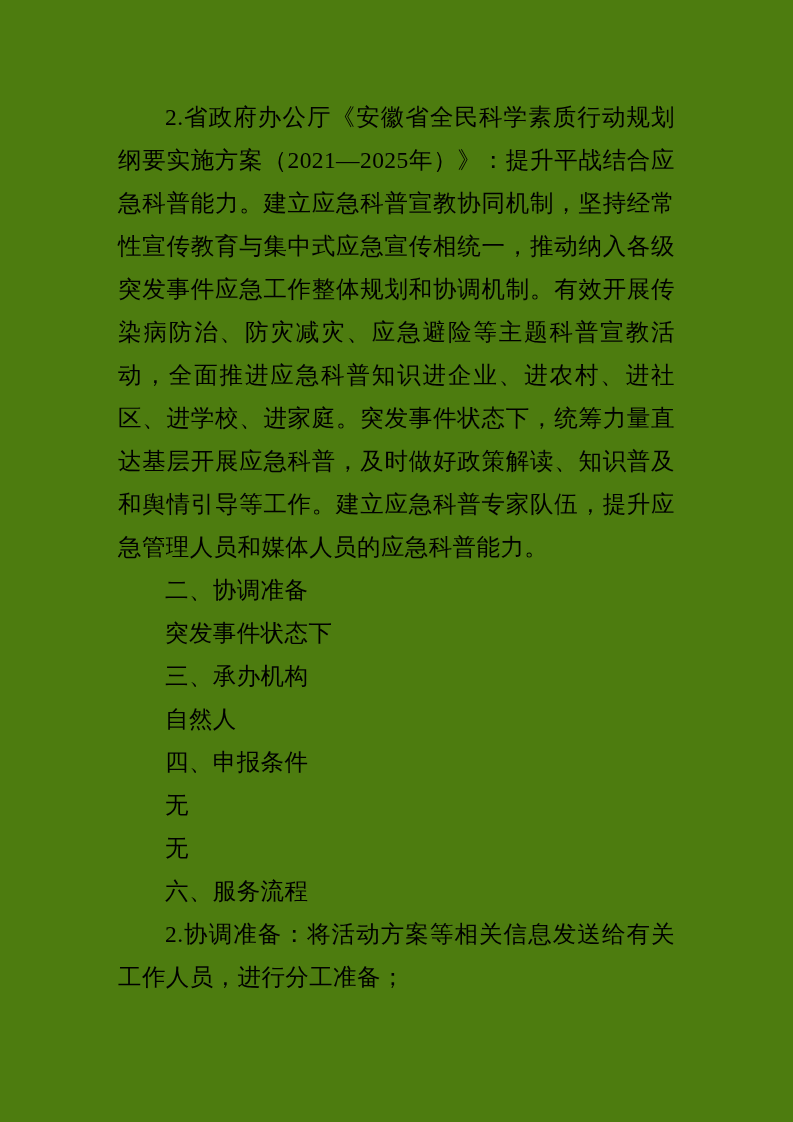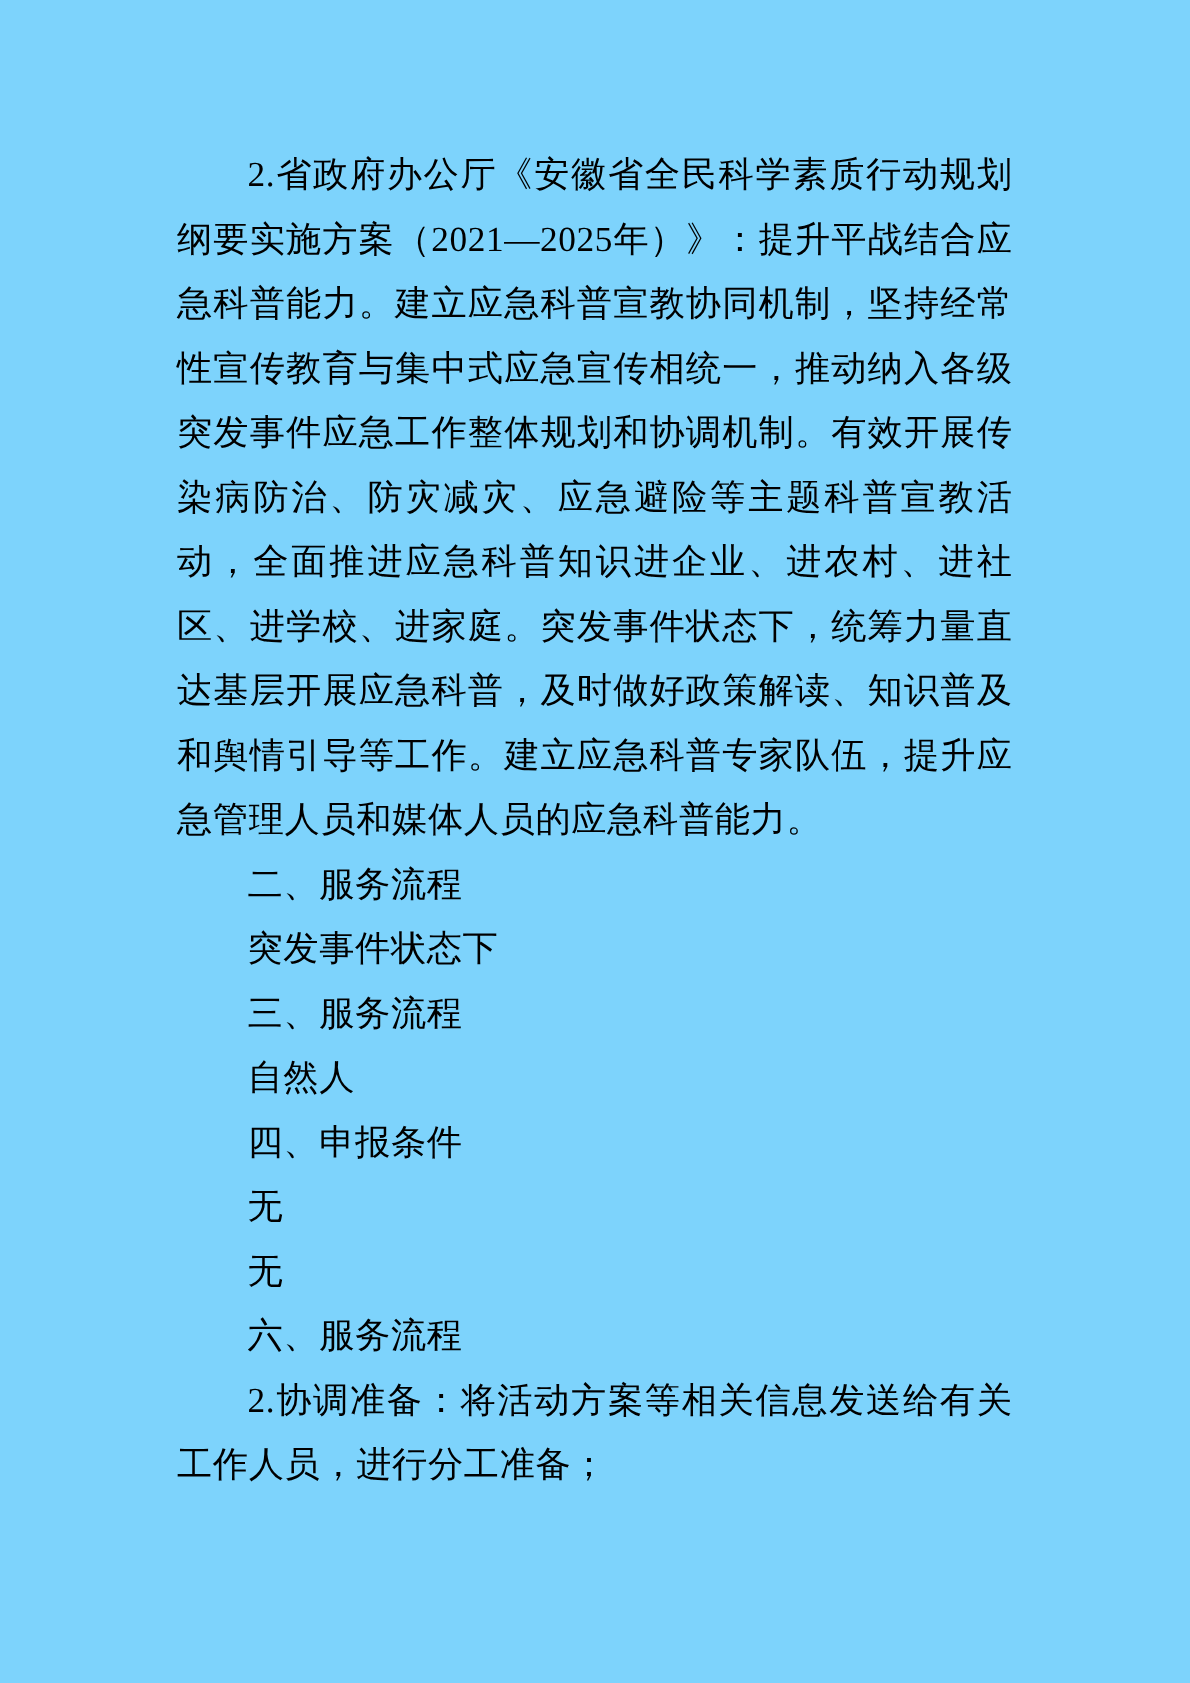--- a/index.html
+++ b/index.html
@@ -11,21 +11,21 @@
     width: 793px;
     height: 1122px;
     font-family: "Liberation Serif", "DejaVu Serif", serif;
     color: #000000;
     overflow: hidden;
   }
   .page {
     position: relative;
     width: 793px;
     height: 1122px;
-    background: #7dd3fc;
+    background: #4d7c0f;
     box-sizing: border-box;
     padding: 96px 118px 0 118px;
   }
   .doc-body {
     font-size: 23.5px;
     line-height: 43px;
     letter-spacing: 0.4px;
     text-align: justify;
     text-justify: inter-ideograph;
   }
@@ -40,25 +40,25 @@
   }
 </style>
 </head>
 <body>
 
 <div class="page">
   <div class="doc-body">
 
     <p class="indent">2.省政府办公厅《安徽省全民科学素质行动规划纲要实施方案（2021—2025年）》：提升平战结合应急科普能力。建立应急科普宣教协同机制，坚持经常性宣传教育与集中式应急宣传相统一，推动纳入各级突发事件应急工作整体规划和协调机制。有效开展传染病防治、防灾减灾、应急避险等主题科普宣教活动，全面推进应急科普知识进企业、进农村、进社区、进学校、进家庭。突发事件状态下，统筹力量直达基层开展应急科普，及时做好政策解读、知识普及和舆情引导等工作。建立应急科普专家队伍，提升应急管理人员和媒体人员的应急科普能力。</p>
 
-    <p class="indent">二、服务流程</p>
+    <p class="indent">二、协调准备</p>
 
     <p class="indent">突发事件状态下</p>
 
-    <p class="indent">三、服务流程</p>
+    <p class="indent">三、承办机构</p>
 
     <p class="indent">自然人</p>
 
     <p class="indent">四、申报条件</p>
 
     <p class="indent">无</p>
 
 
     <p class="indent">无</p>
 

